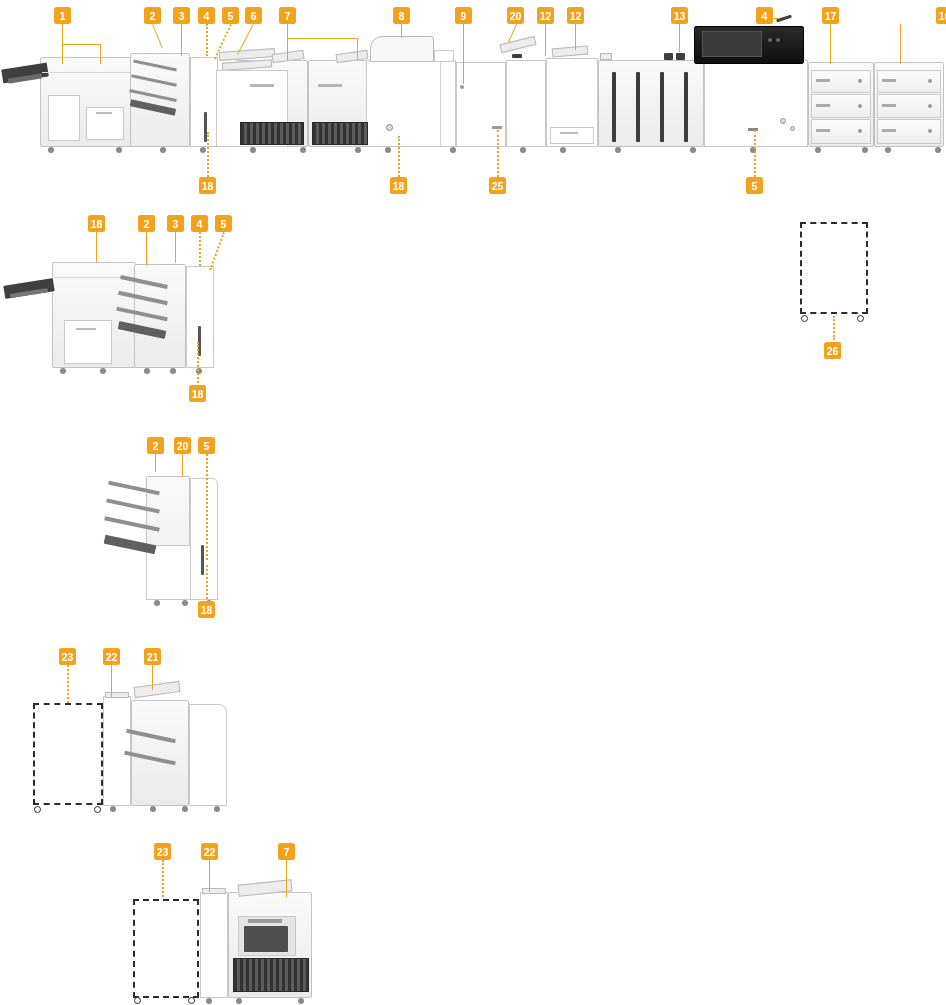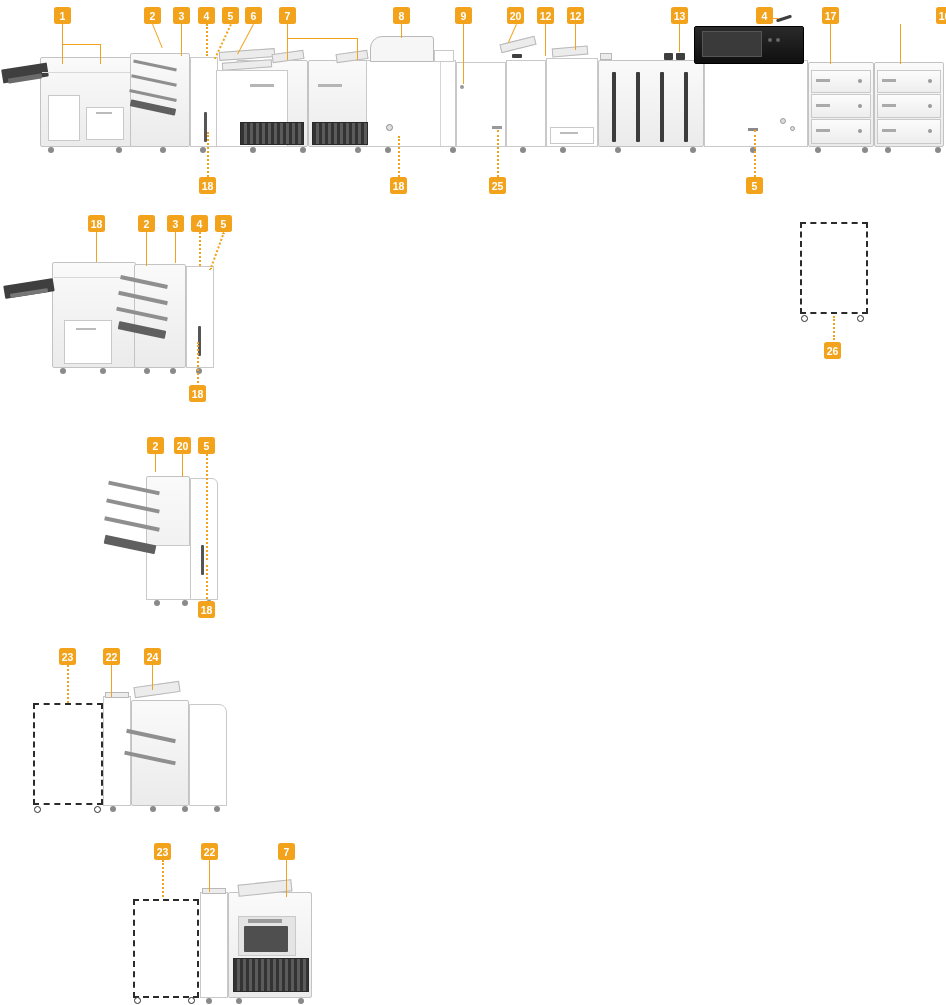--- a/index.html
+++ b/index.html
@@ -249,21 +249,21 @@
   <div class="darkpart" style="left:104px;top:540px;width:52px;height:9px;background:#5f5f5f;transform:rotate(12deg)"></div>
   <div class="panel" style="left:146px;top:545px;width:48px;height:55px"></div>
   <div class="panel" style="left:190px;top:478px;width:28px;height:122px;border-radius:0 6px 0 0"></div>
   <div class="darkpart" style="left:201px;top:545px;width:3px;height:30px;background:#555"></div>
   <div class="caster" style="left:154px;top:600px"></div>
   <div class="caster" style="left:182px;top:600px"></div>
   <div class="caster" style="left:206px;top:600px"></div>
 
   <div class="callout" style="left:59px;top:648px">23</div>
   <div class="callout" style="left:103px;top:648px">22</div>
-  <div class="callout" style="left:144px;top:648px">24</div>
+  <div class="callout" style="left:144px;top:648px">21</div>
 
   <div class="dv" style="left:67px;top:665px;height:38px"></div>
   <div class="lv" style="left:111px;top:665px;height:32px"></div>
   <div class="lv" style="left:152px;top:665px;height:25px"></div>
 
   <div class="dashedbox" style="left:33px;top:703px;width:70px;height:102px"></div>
   <div class="dashcaster" style="left:34px;top:806px"></div>
   <div class="dashcaster" style="left:94px;top:806px"></div>
   <div class="panel" style="left:103px;top:696px;width:28px;height:110px"></div>
   <div class="tray" style="left:105px;top:692px;width:24px;height:6px"></div>

